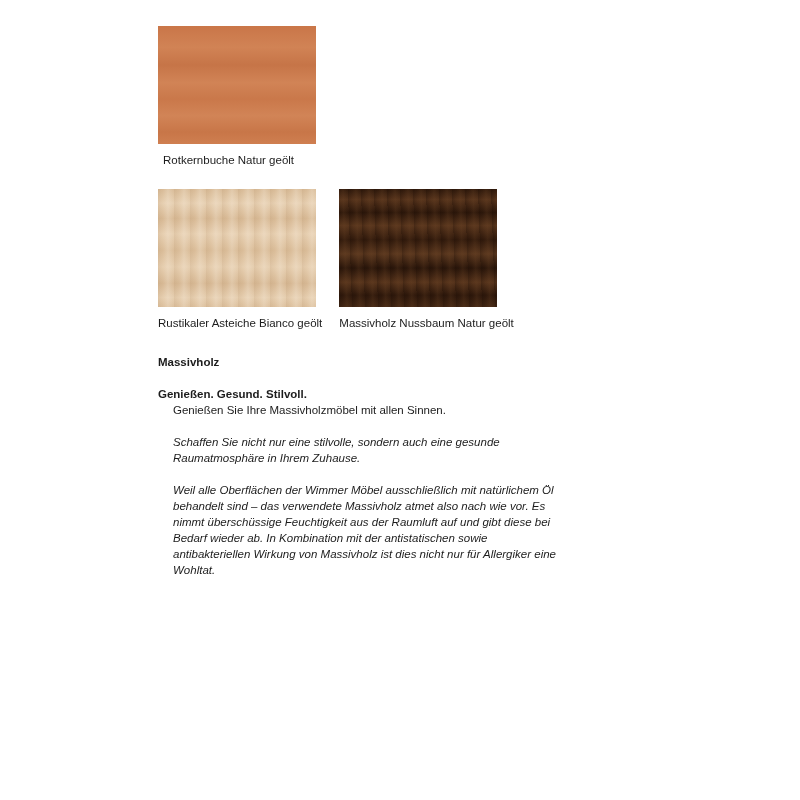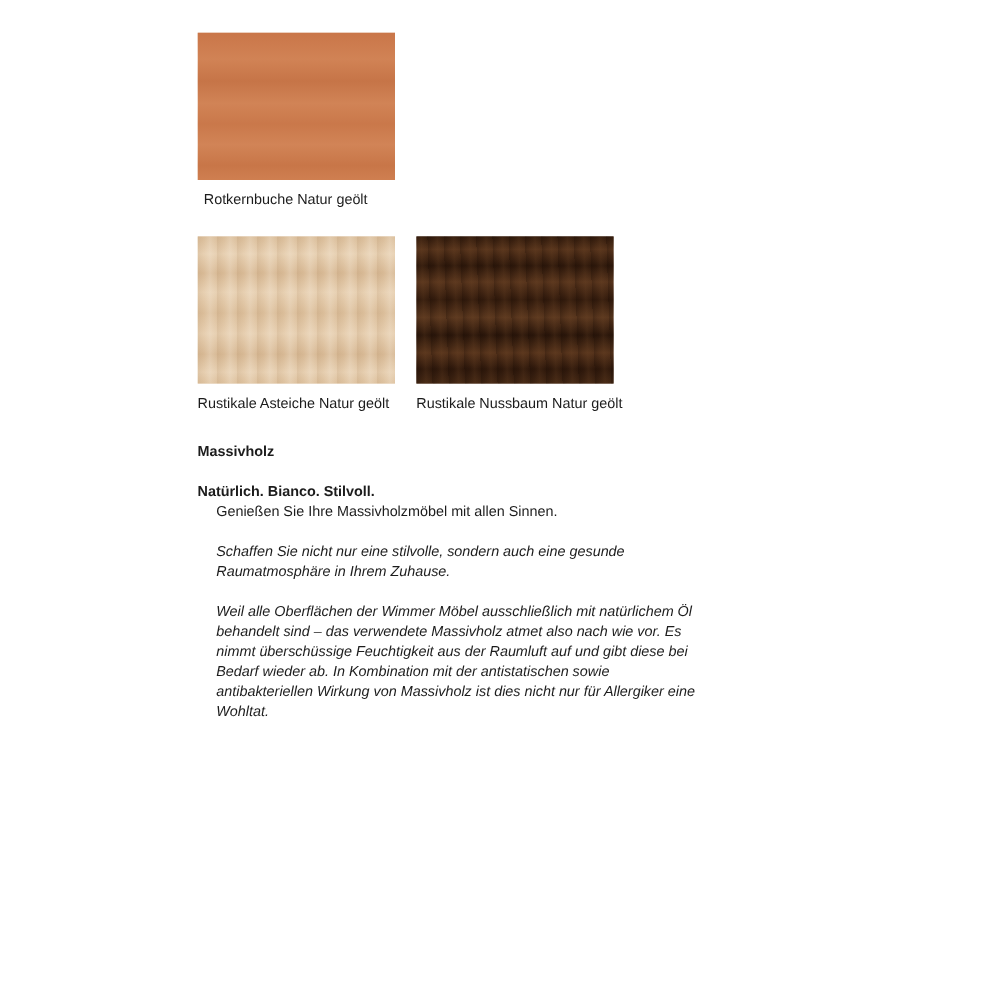--- a/index.html
+++ b/index.html
@@ -222,33 +222,33 @@
         </div>
         <div class="swatch-caption cap-indent-1">Rotkernbuche Natur geölt</div>
       </div>
     </div>
 
     <div class="swatch-row">
       <div class="swatch-cell first">
         <div class="swatch-img">
           <div class="wood wood-asteiche-bianco"></div>
         </div>
-        <div class="swatch-caption">Rustikale Asteiche Natur geölt</div>
+        <div class="swatch-caption">Rustikaler Asteiche Bianco geölt</div>
       </div>
       <div class="swatch-cell">
         <div class="swatch-img">
           <div class="wood wood-nussbaum"></div>
         </div>
-        <div class="swatch-caption">Rustikale Nussbaum Natur geölt</div>
+        <div class="swatch-caption">Massivholz Nussbaum Natur geölt</div>
       </div>
     </div>
 
   </div>
 
   <div class="text-block">
     <p class="heading">Massivholz</p>
-    <p class="subheading">Natürlich. Bianco. Stilvoll.</p>
+    <p class="subheading">Genießen. Gesund. Stilvoll.</p>
     <p class="para para-tight">Genießen Sie Ihre Massivholzmöbel mit allen Sinnen.</p>
     <p class="para">Schaffen Sie nicht nur eine stilvolle, sondern auch eine gesunde Raumatmosphäre in Ihrem Zuhause.</p>
     <p class="para wide">Weil alle Oberflächen der Wimmer Möbel ausschließlich mit natürlichem Öl behandelt sind – das verwendete Massivholz atmet also nach wie vor. Es nimmt überschüssige Feuchtigkeit aus der Raumluft auf und gibt diese bei Bedarf wieder ab. In Kombination mit der antistatischen sowie antibakteriellen Wirkung von Massivholz ist dies nicht nur für Allergiker eine Wohltat.</p>
   </div>
 
 </div>
 
 </body></html>

